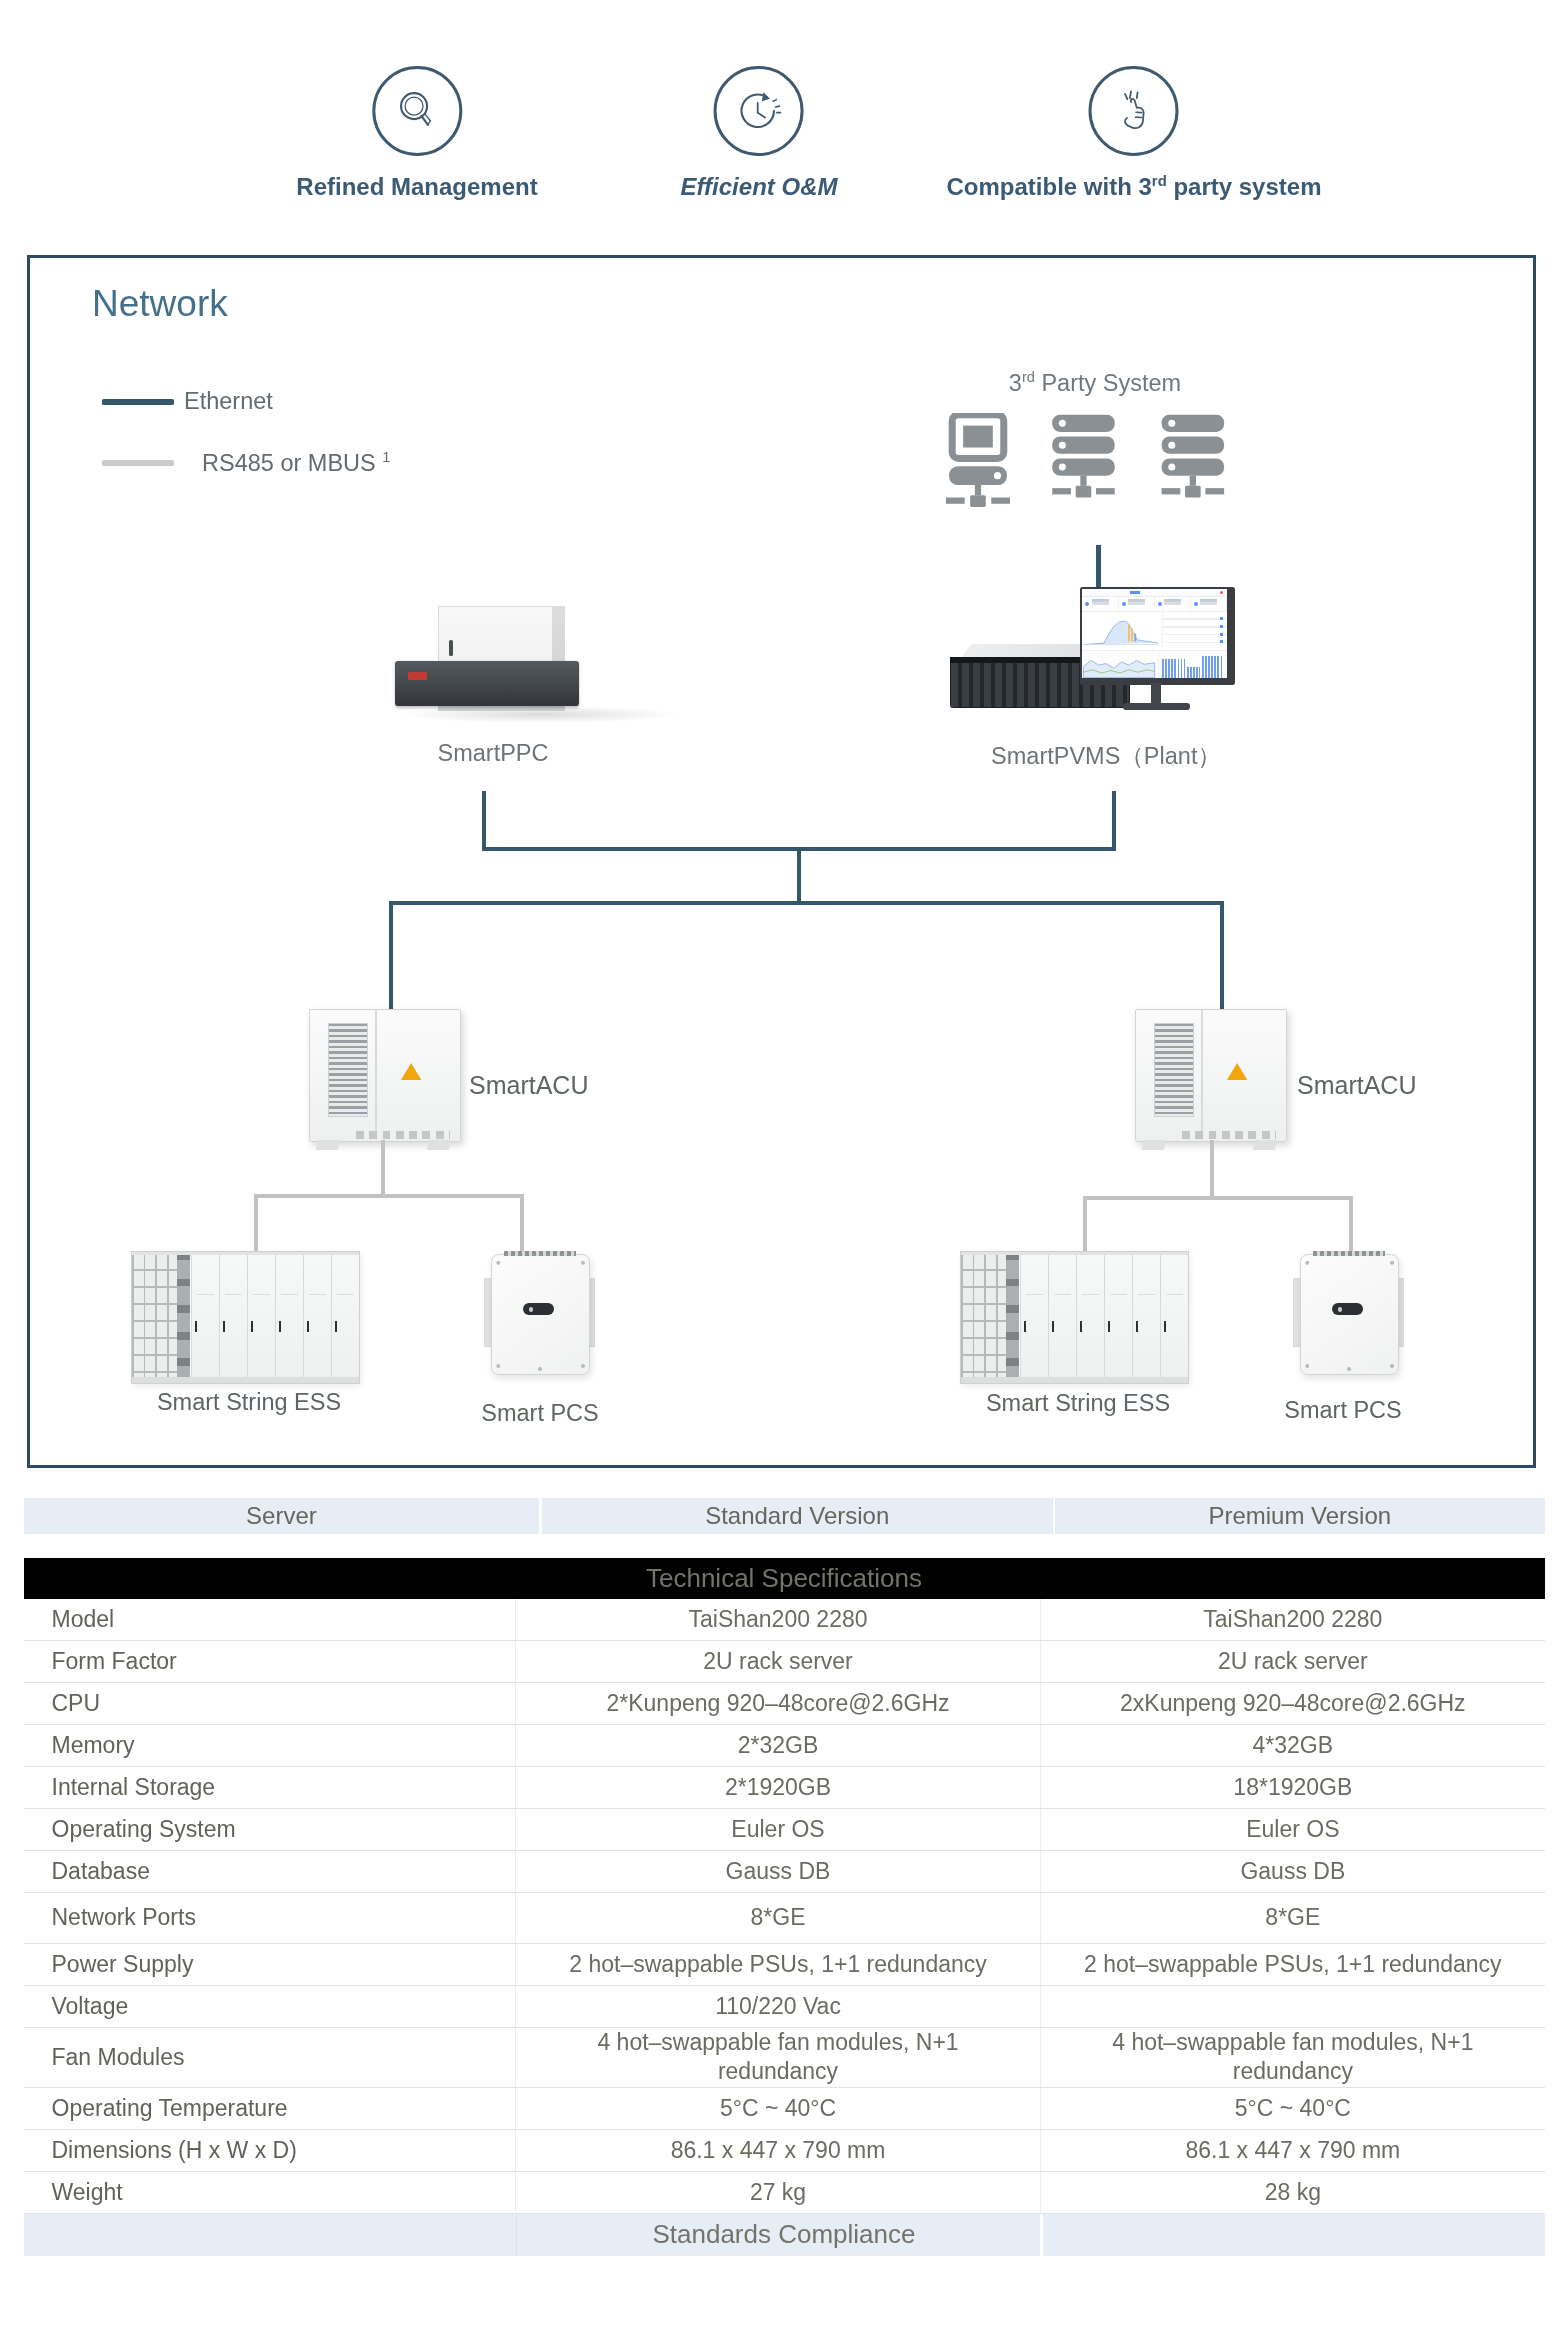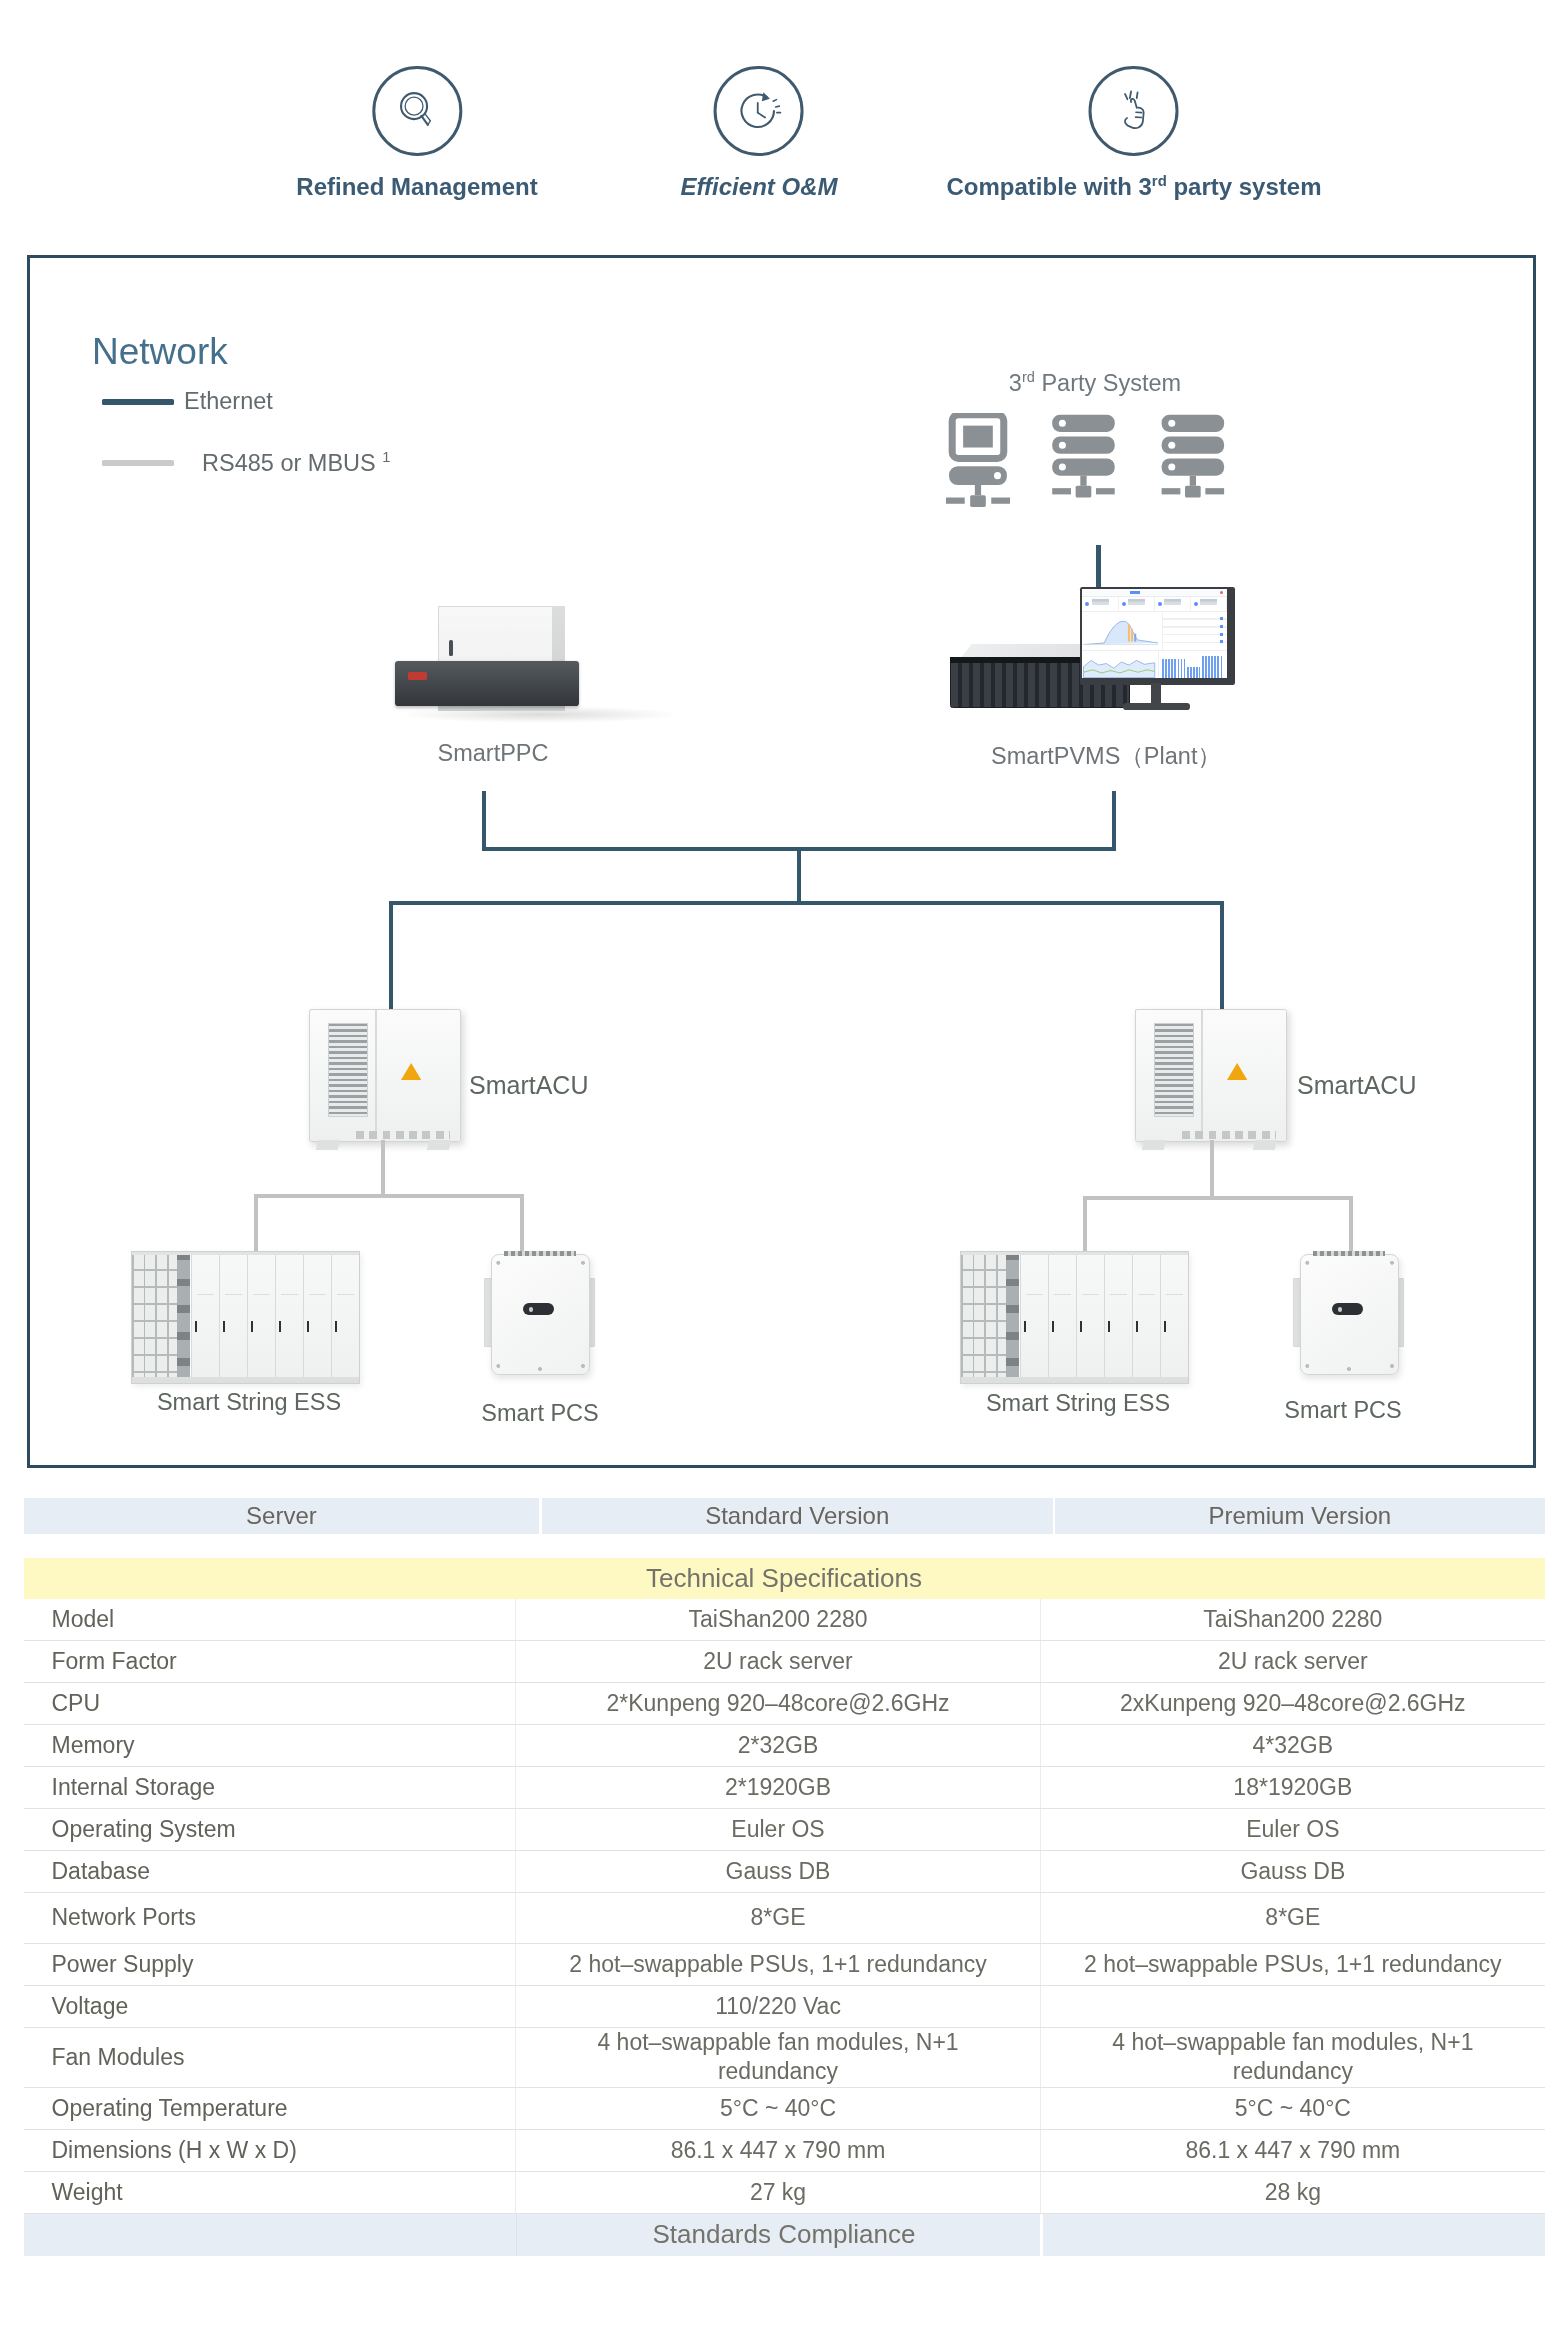--- a/index.html
+++ b/index.html
@@ -9,21 +9,21 @@
   
   .feature{position:absolute;top:66px;transform:translateX(-50%);text-align:center;}
   .feature .ring{width:84px;height:84px;border:3.1px solid #3F5A6E;border-radius:50%;
                  margin:0 auto;display:flex;align-items:center;justify-content:center;background:#fff;}
   .feature .flabel{margin-top:17px;font-size:24px;font-weight:bold;color:#3B5A74;white-space:nowrap;}
   .feature svg{stroke:#3F5A6E;fill:none;stroke-linecap:round;stroke-linejoin:round;}
   sup{font-size:62%;}
 
   
   #net-box{position:absolute;left:27px;top:255px;width:1503px;height:1207px;border:3.1px solid #2C4B60;background:#fff;}
-  #net-title{position:absolute;left:92px;top:283px;font-size:37px;color:#45708C;margin-top:48px;}
+  #net-title{position:absolute;left:92px;top:283px;font-size:37px;color:#45708C;}
   .legend-line{position:absolute;height:6.3px;border-radius:1.6px;}
   .legend-text{position:absolute;font-size:23.5px;color:#646B6F;}
 
   .lbl{position:absolute;font-size:23.5px;color:#6E7478;white-space:nowrap;}
   .lbl.center{transform:translateX(-50%);}
   .lbl.olive{color:#5D665F;font-size:25px;}
 
   .eline{position:absolute;background:#35576C;}
   .gline{position:absolute;background:#C2C2C2;}
 
@@ -117,21 +117,21 @@
   .pcs .logo{position:absolute;left:38px;top:52px;width:31px;height:11.7px;border-radius:6.3px;background:#2c2f33;}
   .pcs .logo::after{content:"";position:absolute;left:5.5px;top:3.9px;width:4.7px;height:4.7px;border-radius:50%;background:#c8cbd0;}
 
   
   #spec-table{position:absolute;left:23.5px;top:1498px;width:1521px;color:#62625B;}
   .t-head{display:flex;height:36px;}
   .t-head .hc{background:#E7EDF5;display:flex;align-items:center;justify-content:center;
               font-size:24px;color:#66665E;}
   .hc1{width:528px;} .hgap{width:2.3px;background:#fff;} .hc2{width:523px;} .hc3{width:501px;}
   .t-spacer{height:23.5px;}
-  .t-band{position:relative;height:41px;background:#fef9c3;display:flex;align-items:center;justify-content:center;
+  .t-band{position:relative;height:41px;background:#000000;display:flex;align-items:center;justify-content:center;
           font-size:26px;color:#73736B;}
   .t-row{display:flex;border-bottom:1.6px solid #E2E2E2;}
   .t-row .lc{width:492px;display:flex;align-items:center;padding-left:28px;box-sizing:border-box;font-size:23px;color:#62625B;}
   .t-row .vc{display:flex;align-items:center;justify-content:center;font-size:23px;color:#6B6B63;
              border-left:1.6px solid #ECECEC;text-align:center;}
   .t-row .v1{width:525px;} .t-row .v2{width:504px;}
   .t-row{height:41px;} .t-row.tall{height:50px;} .t-row.xtall{height:59px;}
   .wrap{max-width:407px;line-height:1.25;}
   .std-band{position:relative;height:42px;background:#E7EDF5;}
   .std-band .bandtext{position:absolute;left:0;right:0;top:0;bottom:0;display:flex;align-items:center;justify-content:center;

